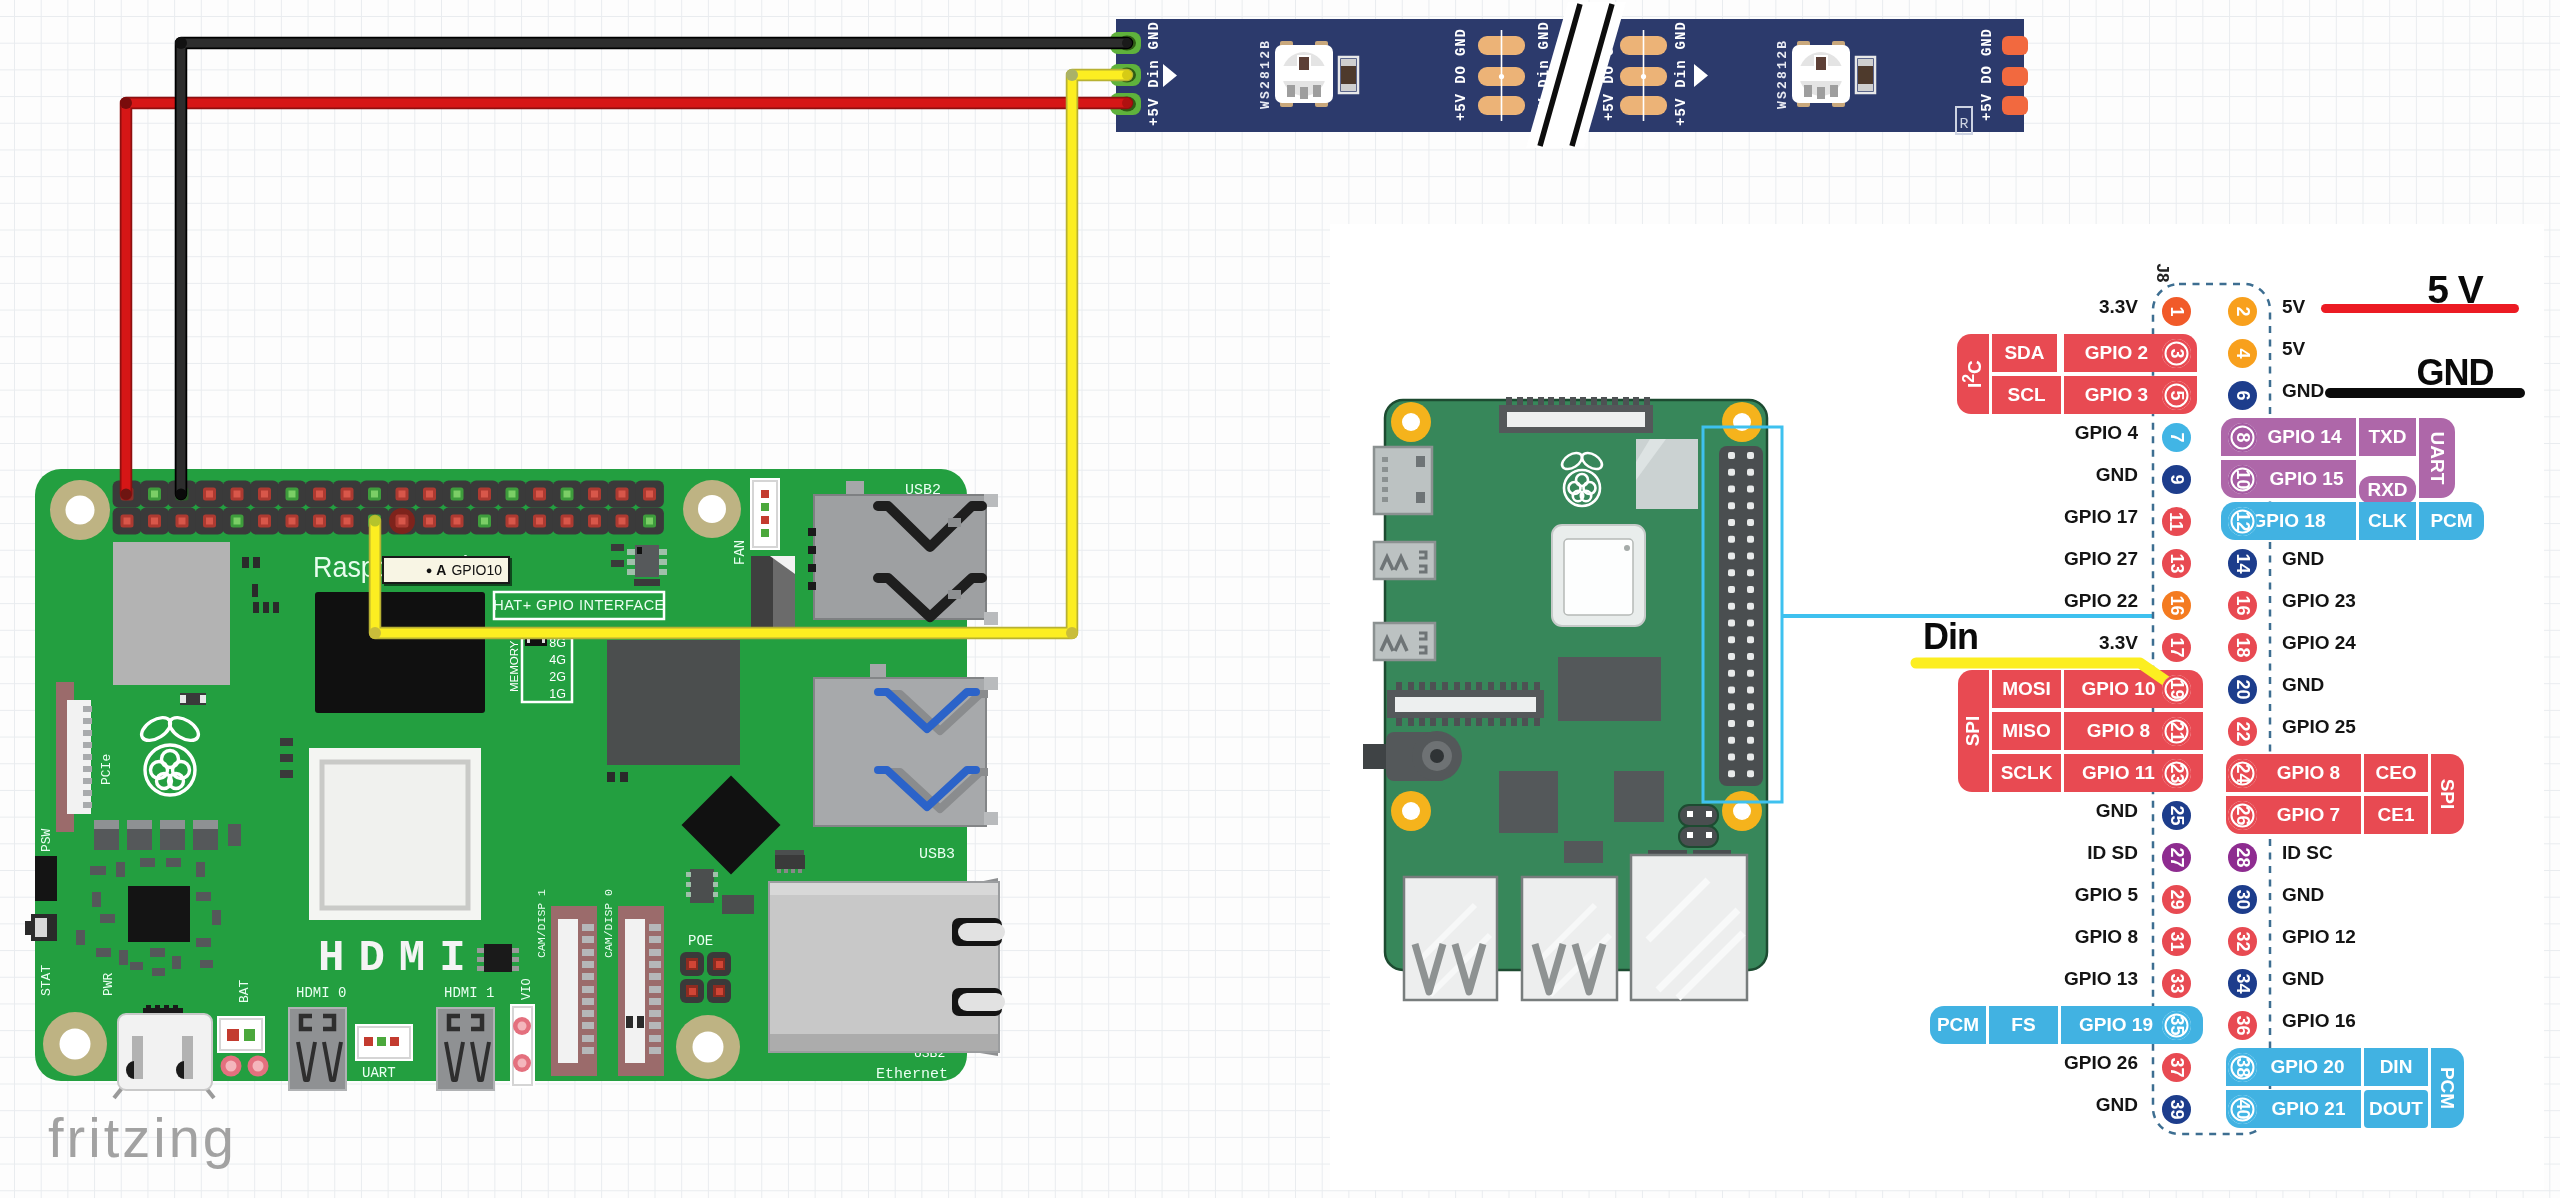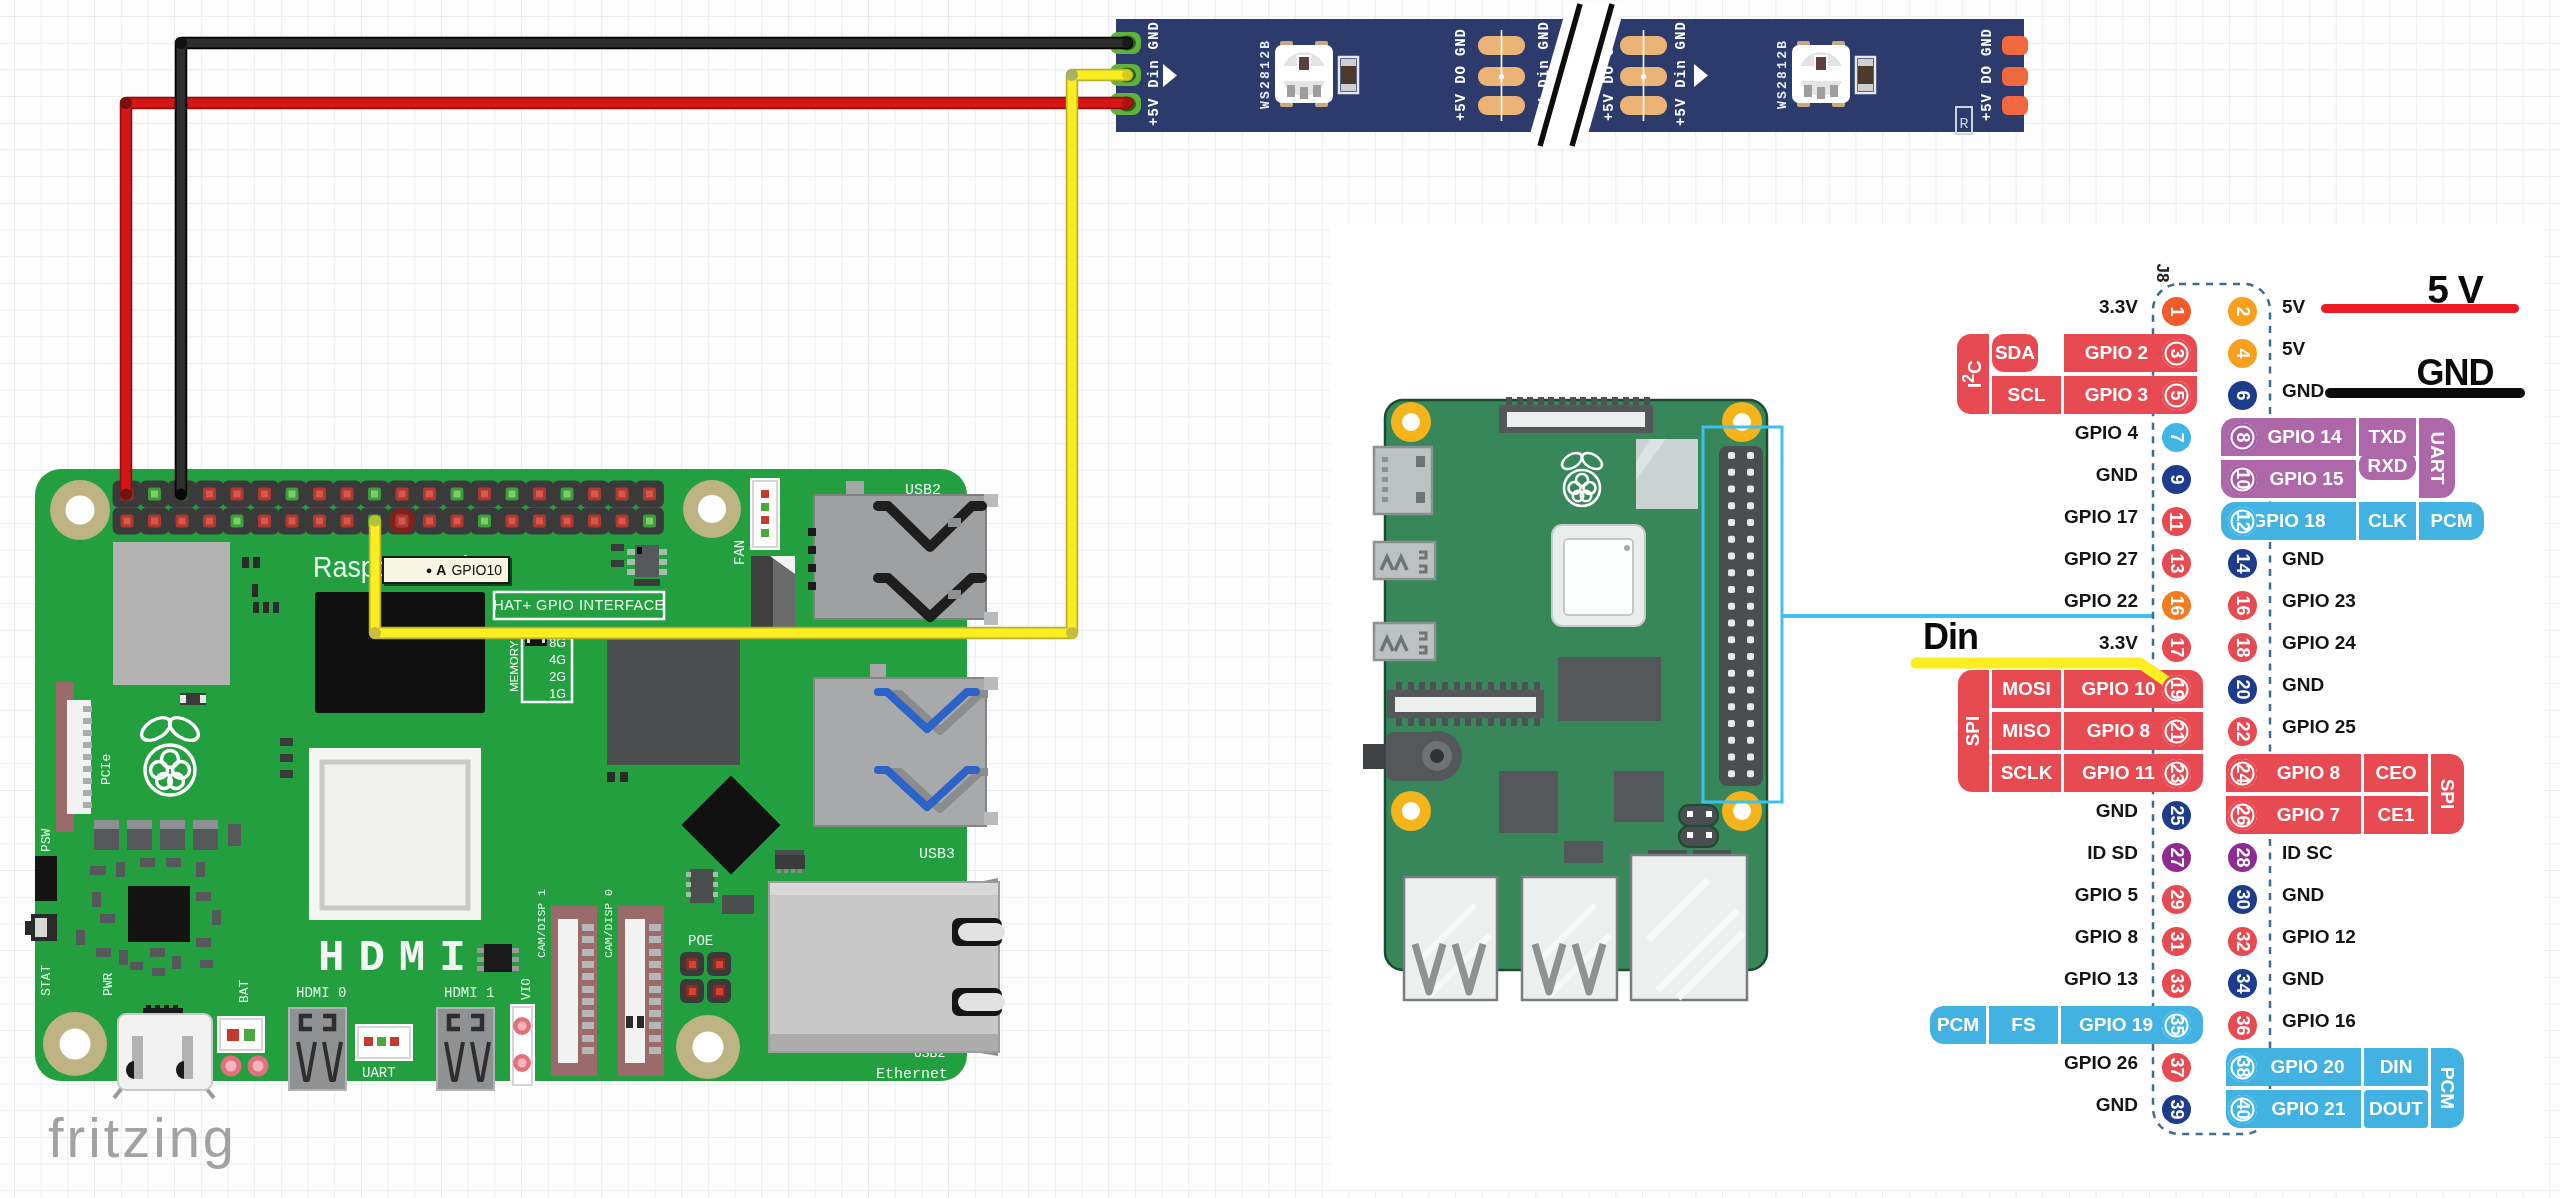--- a/index.html
+++ b/index.html
@@ -714,28 +714,28 @@
 <circle cx="181" cy="494" r="5.5" fill="#0a0a0a"></circle>
 <circle cx="375" cy="521" r="5.5" fill="#b5c42c"></circle>
 <circle cx="1127" cy="103" r="5" fill="#b01010"></circle>
 <circle cx="1127" cy="43" r="5" fill="#1a1a1a"></circle>
 <circle cx="1127" cy="75" r="5" fill="#d6cb16"></circle>
 </svg>
 
 <div class="c cr" style="left:1957px;top:334px;width:32px;height:80px;border-radius:14px 0 0 14px">
     <span class="vt">I<sup>2</sup>C</span>
   </div>
-<div class="c cr" style="left:1992px;top:334px;width:46px;height:38px;border-radius:12px">SDA</div>
+<div class="c cr" style="left:1992px;top:334px;width:65px;height:38px;border-radius:0">SDA</div>
 <div class="c cr" style="left:1992px;top:376px;width:69px;height:38px;border-radius:0">SCL</div>
 <div class="c cr" style="left:2064px;top:334px;width:133px;height:38px;border-radius:0 14px 0 0;padding-right:28px;box-sizing:border-box">GPIO 2</div>
 <div class="c cr" style="left:2064px;top:376px;width:133px;height:38px;border-radius:0 0 14px 0;padding-right:28px;box-sizing:border-box">GPIO 3</div>
 <div class="c cp" style="left:2221px;top:418px;width:135px;height:38px;border-radius:14px 0 0 0;padding-left:32px;box-sizing:border-box">GPIO 14</div>
 <div class="c cp" style="left:2221px;top:460px;width:135px;height:38px;border-radius:0 0 0 14px;padding-left:36px;box-sizing:border-box">GPIO 15</div>
 <div class="c cp" style="left:2359px;top:418px;width:57px;height:38px;border-radius:0">TXD</div>
-<div class="c cp" style="left:2359px;top:452px;width:57px;height:28px;border-radius:12px">RXD</div>
+<div class="c cp" style="left:2359px;top:476px;width:57px;height:28px;border-radius:12px">RXD</div>
 <div class="c cp" style="left:2419px;top:418px;width:36px;height:80px;border-radius:0 14px 14px 0">
     <span class="vb">UART</span>
   </div>
 <div class="c cb" style="left:2221px;top:502px;width:135px;height:38px;border-radius:14px 0 0 14px;box-sizing:border-box">GPIO 18</div>
 <div class="c cb" style="left:2359px;top:502px;width:57px;height:38px;border-radius:0">CLK</div>
 <div class="c cb" style="left:2419px;top:502px;width:65px;height:38px;border-radius:0 14px 14px 0">PCM</div>
 <div class="c cr" style="left:1958px;top:670px;width:31px;height:122px;border-radius:14px 0 0 14px">
     <span class="vt">SPI</span>
   </div>
 <div class="c cr" style="left:1992px;top:670px;width:69px;height:38px;border-radius:0">MOSI</div>

